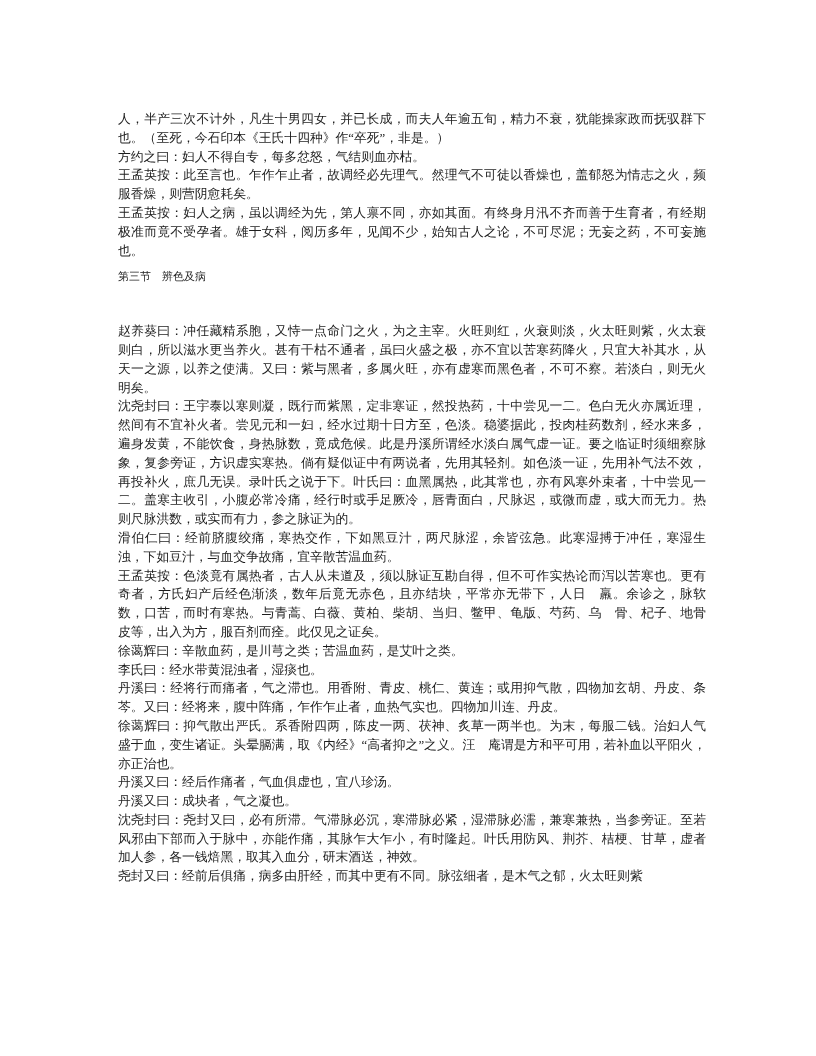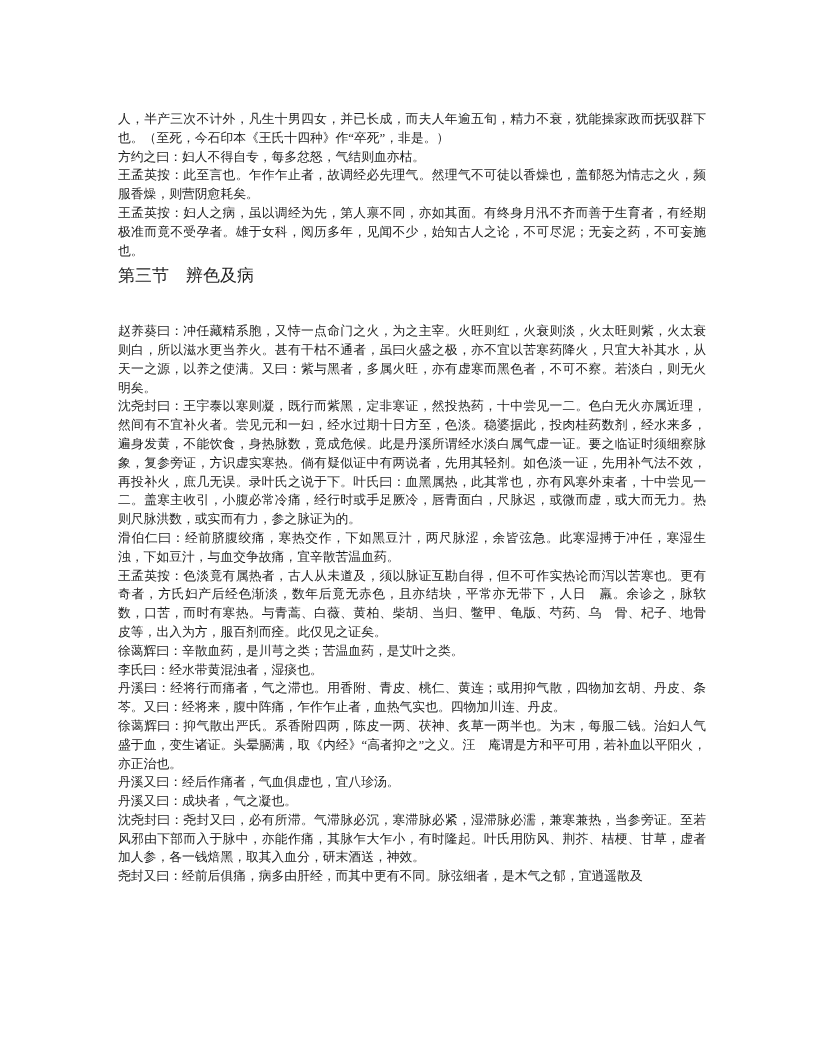--- a/index.html
+++ b/index.html
@@ -28,21 +28,21 @@
     text-justify: inter-character;
     word-break: break-all;
   }
   .para {
     margin: 0;
     padding: 0;
   }
   .heading {
     margin: 7px 0 36px 0;
     padding: 0;
-    font-size: 17px;
+    font-size: 11px;
     font-weight: normal;
     line-height: 18.8px;
     text-align: left;
   }
 </style>
 </head>
 <body>
 
 <div class="page">
   <div class="content">
@@ -55,15 +55,15 @@
     <p class="para">沈尧封曰：王宇泰以寒则凝，既行而紫黑，定非寒证，然投热药，十中尝见一二。色白无火亦属近理，然间有不宜补火者。尝见元和一妇，经水过期十日方至，色淡。稳婆据此，投肉桂药数剂，经水来多，遍身发黄，不能饮食，身热脉数，竟成危候。此是丹溪所谓经水淡白属气虚一证。要之临证时须细察脉象，复参旁证，方识虚实寒热。倘有疑似证中有两说者，先用其轻剂。如色淡一证，先用补气法不效，再投补火，庶几无误。录叶氏之说于下。叶氏曰：血黑属热，此其常也，亦有风寒外束者，十中尝见一二。盖寒主收引，小腹必常冷痛，经行时或手足厥冷，唇青面白，尺脉迟，或微而虚，或大而无力。热则尺脉洪数，或实而有力，参之脉证为的。</p>
     <p class="para">滑伯仁曰：经前脐腹绞痛，寒热交作，下如黑豆汁，两尺脉涩，余皆弦急。此寒湿搏于冲任，寒湿生浊，下如豆汁，与血交争故痛，宜辛散苦温血药。</p>
     <p class="para">王孟英按：色淡竟有属热者，古人从未道及，须以脉证互勘自得，但不可作实热论而泻以苦寒也。更有奇者，方氏妇产后经色渐淡，数年后竟无赤色，且亦结块，平常亦无带下，人日　羸。余诊之，脉软数，口苦，而时有寒热。与青蒿、白薇、黄柏、柴胡、当归、鳖甲、龟版、芍药、乌　骨、杞子、地骨皮等，出入为方，服百剂而痊。此仅见之证矣。</p>
     <p class="para">徐蔼辉曰：辛散血药，是川芎之类；苦温血药，是艾叶之类。</p>
     <p class="para">李氏曰：经水带黄混浊者，湿痰也。</p>
     <p class="para">丹溪曰：经将行而痛者，气之滞也。用香附、青皮、桃仁、黄连；或用抑气散，四物加玄胡、丹皮、条芩。又曰：经将来，腹中阵痛，乍作乍止者，血热气实也。四物加川连、丹皮。</p>
     <p class="para">徐蔼辉曰：抑气散出严氏。系香附四两，陈皮一两、茯神、炙草一两半也。为末，每服二钱。治妇人气盛于血，变生诸证。头晕膈满，取《内经》“高者抑之”之义。汪　庵谓是方和平可用，若补血以平阳火，亦正治也。</p>
     <p class="para">丹溪又曰：经后作痛者，气血俱虚也，宜八珍汤。</p>
     <p class="para">丹溪又曰：成块者，气之凝也。</p>
     <p class="para">沈尧封曰：尧封又曰，必有所滞。气滞脉必沉，寒滞脉必紧，湿滞脉必濡，兼寒兼热，当参旁证。至若风邪由下部而入于脉中，亦能作痛，其脉乍大乍小，有时隆起。叶氏用防风、荆芥、桔梗、甘草，虚者加人参，各一钱焙黑，取其入血分，研末酒送，神效。</p>
-    <p class="para">尧封又曰：经前后俱痛，病多由肝经，而其中更有不同。脉弦细者，是木气之郁，宜逍遥散及</p>
+    <p class="para">尧封又曰：经前后俱痛，病多由肝经，而其中更有不同。脉弦细者，是木气之郁，火太旺则紫</p>
   </div>
 </div>
 
 </body></html>

